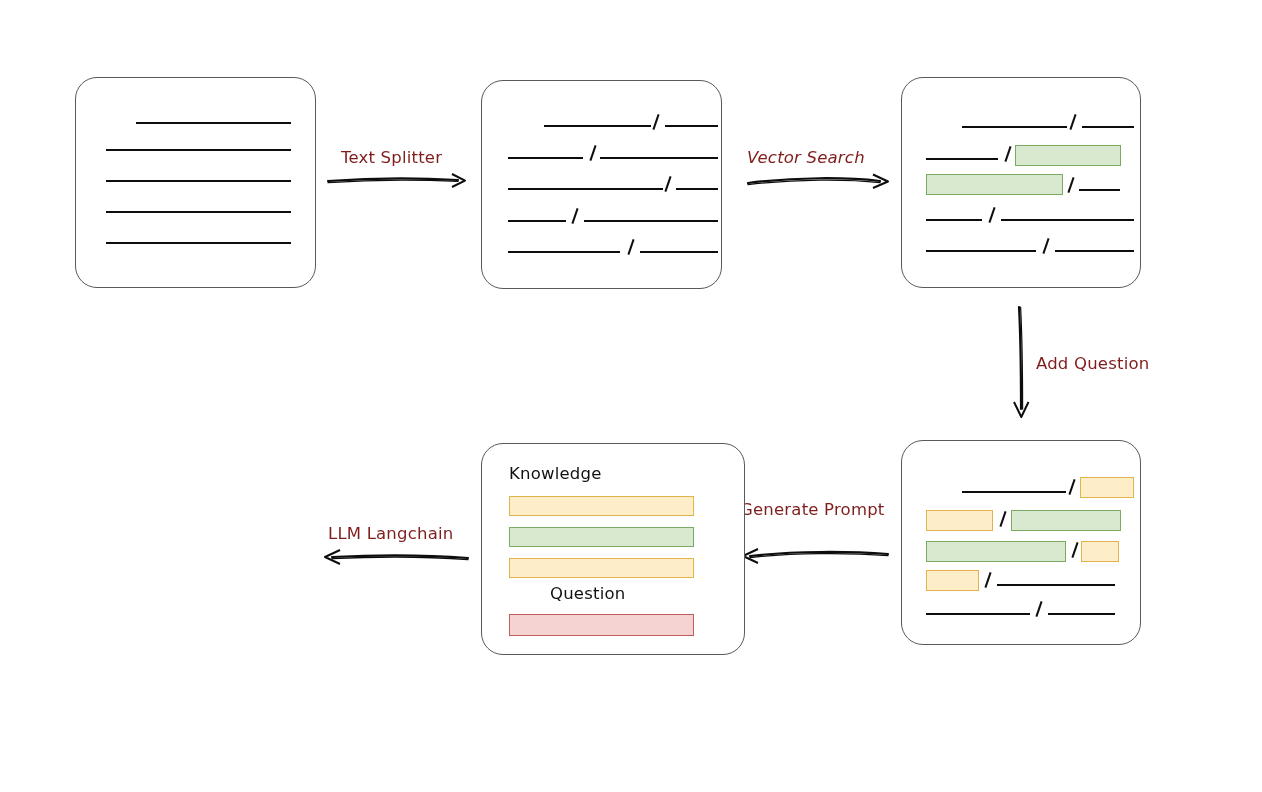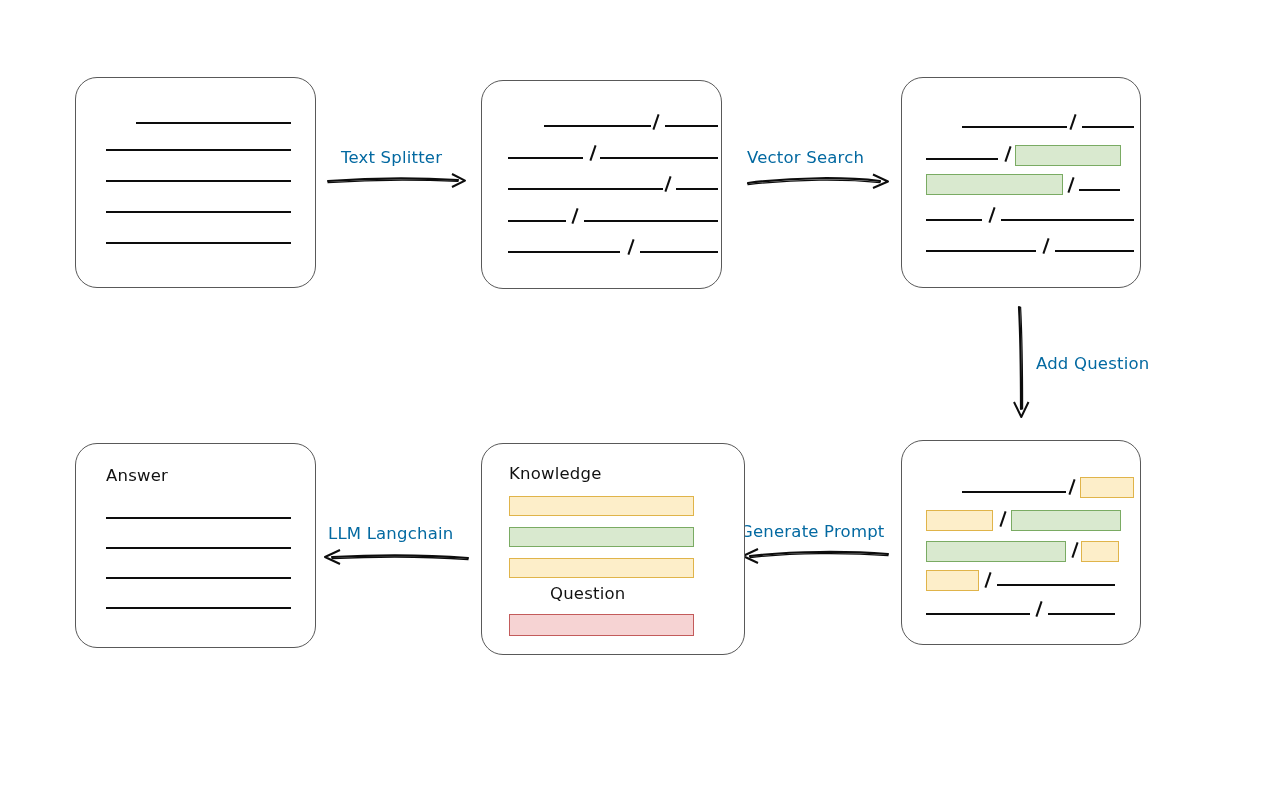--- a/index.html
+++ b/index.html
@@ -56,21 +56,21 @@
   }
   .chunk-green { background: #d9e9cf; border-color: #7aab63; }
   .chunk-yellow { background: #fdeec9; border-color: #e0b44a; }
   .chunk-red { background: #f6d3d3; border-color: #c35b5b; }
 
   
   .arrow-label {
     position: absolute;
     font-family: "DejaVu Sans", sans-serif;
     font-size: 16.5px;
-    color: #0369a1;
+    color: #7f1d1d;
     white-space: nowrap;
     letter-spacing: 0.2px;
   }
   .arrow-svg { position: absolute; overflow: visible; }
   .footer-note {
     position: absolute;
     font-family: "DejaVu Sans", sans-serif;
     font-size: 16.5px;
     color: #111111;
     white-space: nowrap;
@@ -113,21 +113,21 @@
 
     <div class="rule" style="left:26px;  top:139px; width:58px;"></div>
     <div class="slash" style="left:92px;  top:127px;"></div>
     <div class="rule" style="left:102px; top:139px; width:134px;"></div>
 
     <div class="rule" style="left:26px;  top:170px; width:112px;"></div>
     <div class="slash" style="left:148px; top:158px;"></div>
     <div class="rule" style="left:158px; top:170px; width:78px;"></div>
   </div>
 
-  <div class="arrow-label" style="left:747px; top:148px;">Vector Search</div>
+  <div class="arrow-label" style="left:747px; top:148px;font-style:italic;">Vector Search</div>
   <svg class="arrow-svg" style="left:746px; top:170px;" width="148" height="22">
     <path d="M2,13 C50,7 100,7 134,11" fill="none" stroke="#0d0d0d" stroke-width="2.2" stroke-linecap="round"></path>
     <path d="M2,14.6 C50,9 100,9 134,12.6" fill="none" stroke="#0d0d0d" stroke-width="1.3" stroke-linecap="round"></path>
     <path d="M127,4.5 L142,11.5 L127,18" fill="none" stroke="#0d0d0d" stroke-width="2" stroke-linejoin="round"></path>
   </svg>
 
   <div class="doc-box" style="left:901px; top:77px; width:240px; height:211px;">
 
     <div class="rule" style="left:60px;  top:48px;  width:105px;"></div>
     <div class="slash" style="left:170px; top:36px;"></div>
@@ -173,21 +173,21 @@
 
     <div class="chunk chunk-yellow" style="left:24px; top:129px; width:53px; height:21px;"></div>
     <div class="slash" style="left:85px;  top:131px;"></div>
     <div class="rule" style="left:95px;  top:143px; width:118px;"></div>
 
     <div class="rule" style="left:24px;  top:172px; width:104px;"></div>
     <div class="slash" style="left:136px; top:160px;"></div>
     <div class="rule" style="left:146px; top:172px; width:67px;"></div>
   </div>
 
-  <div class="arrow-label" style="left:740px; top:522px;">Generate Prompt</div>
+  <div class="arrow-label" style="left:740px; top:500px;">Generate Prompt</div>
   <svg class="arrow-svg" style="left:738px; top:545px;" width="152" height="22">
     <path d="M150,9 C110,6 55,6 12,11" fill="none" stroke="#0d0d0d" stroke-width="2.2" stroke-linecap="round"></path>
     <path d="M150,10.6 C110,7.6 55,7.6 12,12.6" fill="none" stroke="#0d0d0d" stroke-width="1.3" stroke-linecap="round"></path>
     <path d="M20,4 L5,11 L20,18" fill="none" stroke="#0d0d0d" stroke-width="2" stroke-linejoin="round"></path>
   </svg>
 
   <div class="doc-box" style="left:481px; top:443px; width:264px; height:212px;">
     <div class="box-label" style="left:27px; top:20px;">Knowledge</div>
     <div class="chunk chunk-yellow" style="left:27px; top:52px; width:185px; height:20px;"></div>
     <div class="chunk chunk-green" style="left:27px; top:83px; width:185px; height:20px;"></div>
@@ -196,22 +196,15 @@
     <div class="chunk chunk-red" style="left:27px; top:170px; width:185px; height:22px;"></div>
   </div>
 
   <div class="arrow-label" style="left:328px; top:524px;">LLM Langchain</div>
   <svg class="arrow-svg" style="left:318px; top:546px;" width="152" height="22">
     <path d="M150,12 C110,9 55,9 14,11" fill="none" stroke="#0d0d0d" stroke-width="2.2" stroke-linecap="round"></path>
     <path d="M150,13.6 C110,10.6 55,10.6 14,12.6" fill="none" stroke="#0d0d0d" stroke-width="1.3" stroke-linecap="round"></path>
     <path d="M22,4 L7,11 L22,18" fill="none" stroke="#0d0d0d" stroke-width="2" stroke-linejoin="round"></path>
   </svg>
 
-  <div class="doc-box" style="left:75px; top:443px; width:241px; height:205px;">
-    <div class="box-label" style="left:30px; top:22px;">Answer</div>
-    <div class="rule" style="left:30px; top:73px;  width:185px;"></div>
-    <div class="rule" style="left:30px; top:103px; width:185px;"></div>
-    <div class="rule" style="left:30px; top:133px; width:185px;"></div>
-    <div class="rule" style="left:30px; top:163px; width:185px;"></div>
-  </div>
 
 
 </div>
 
 </body></html>

